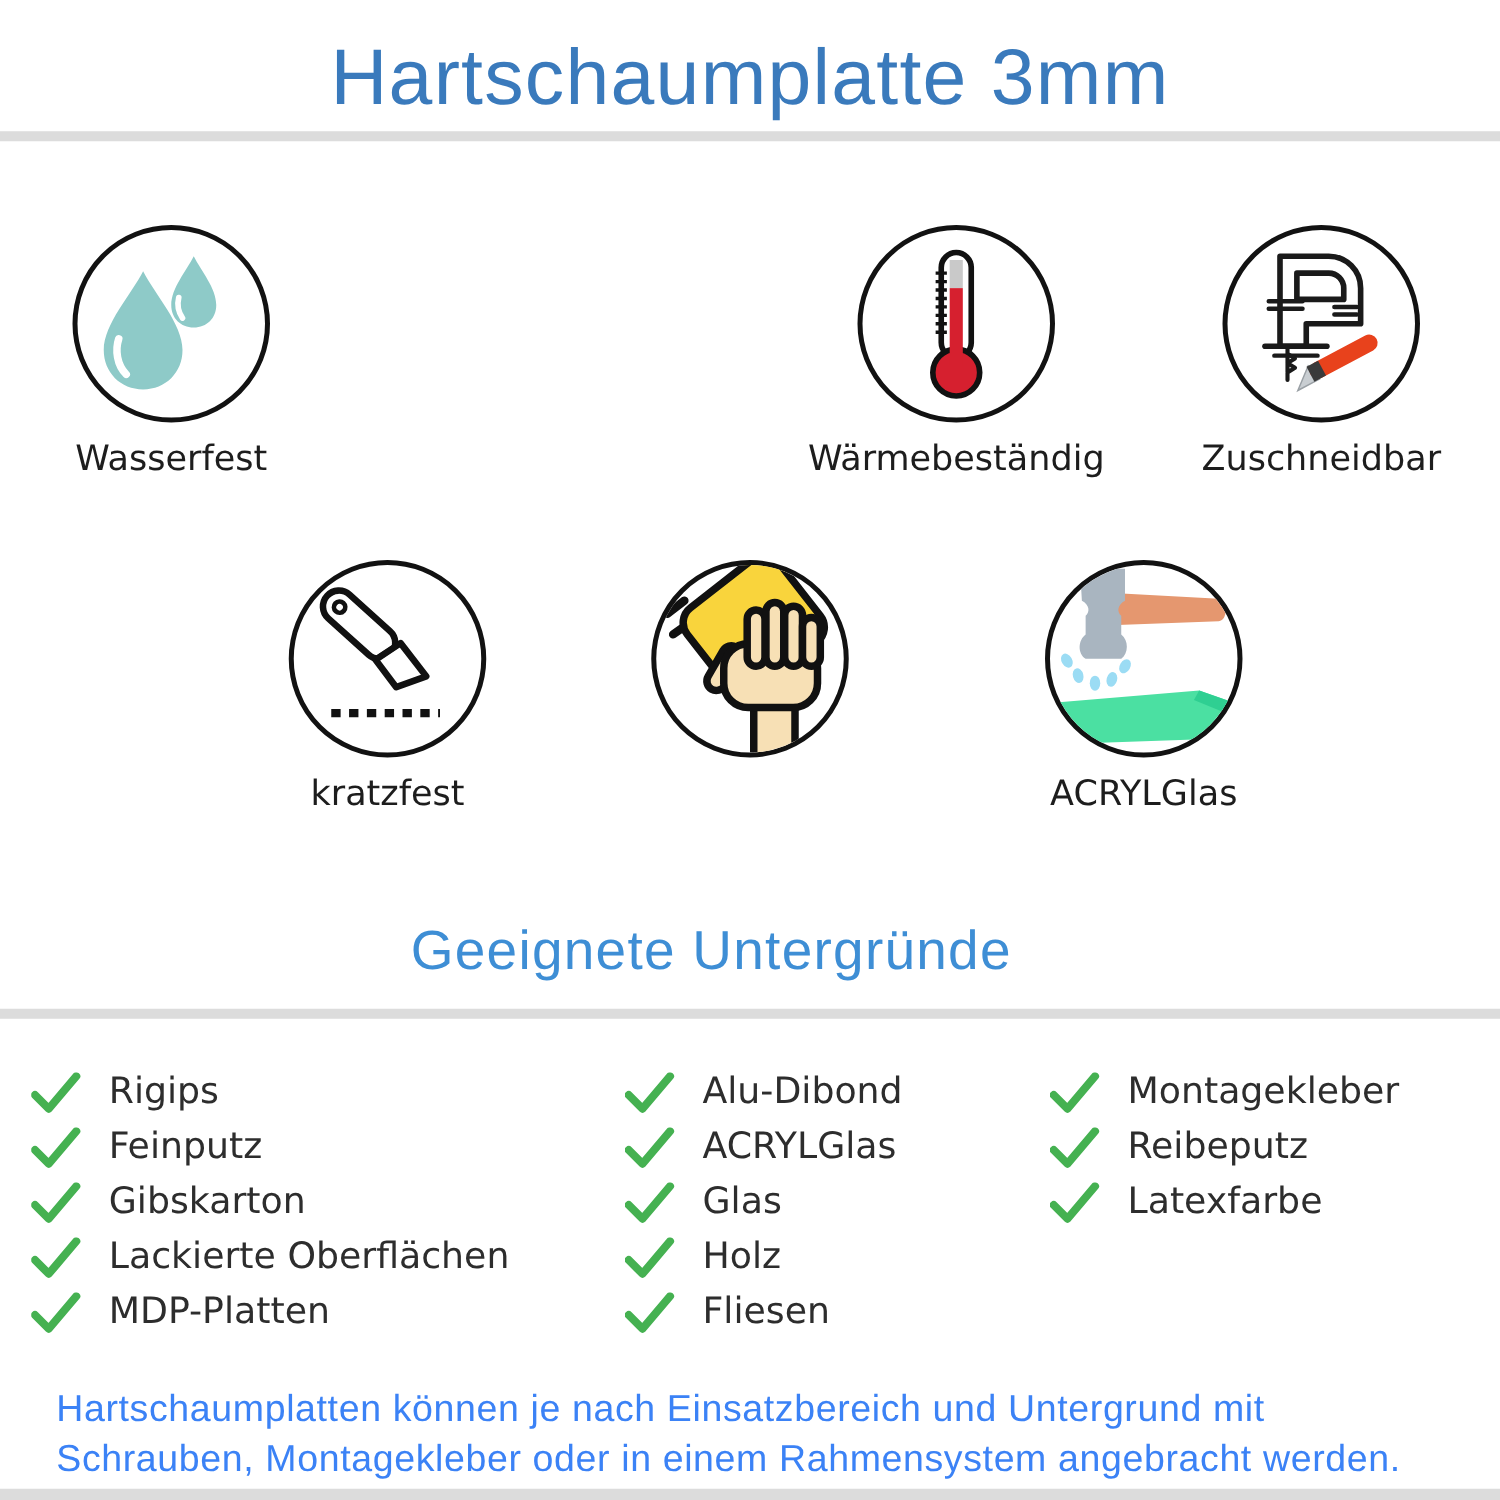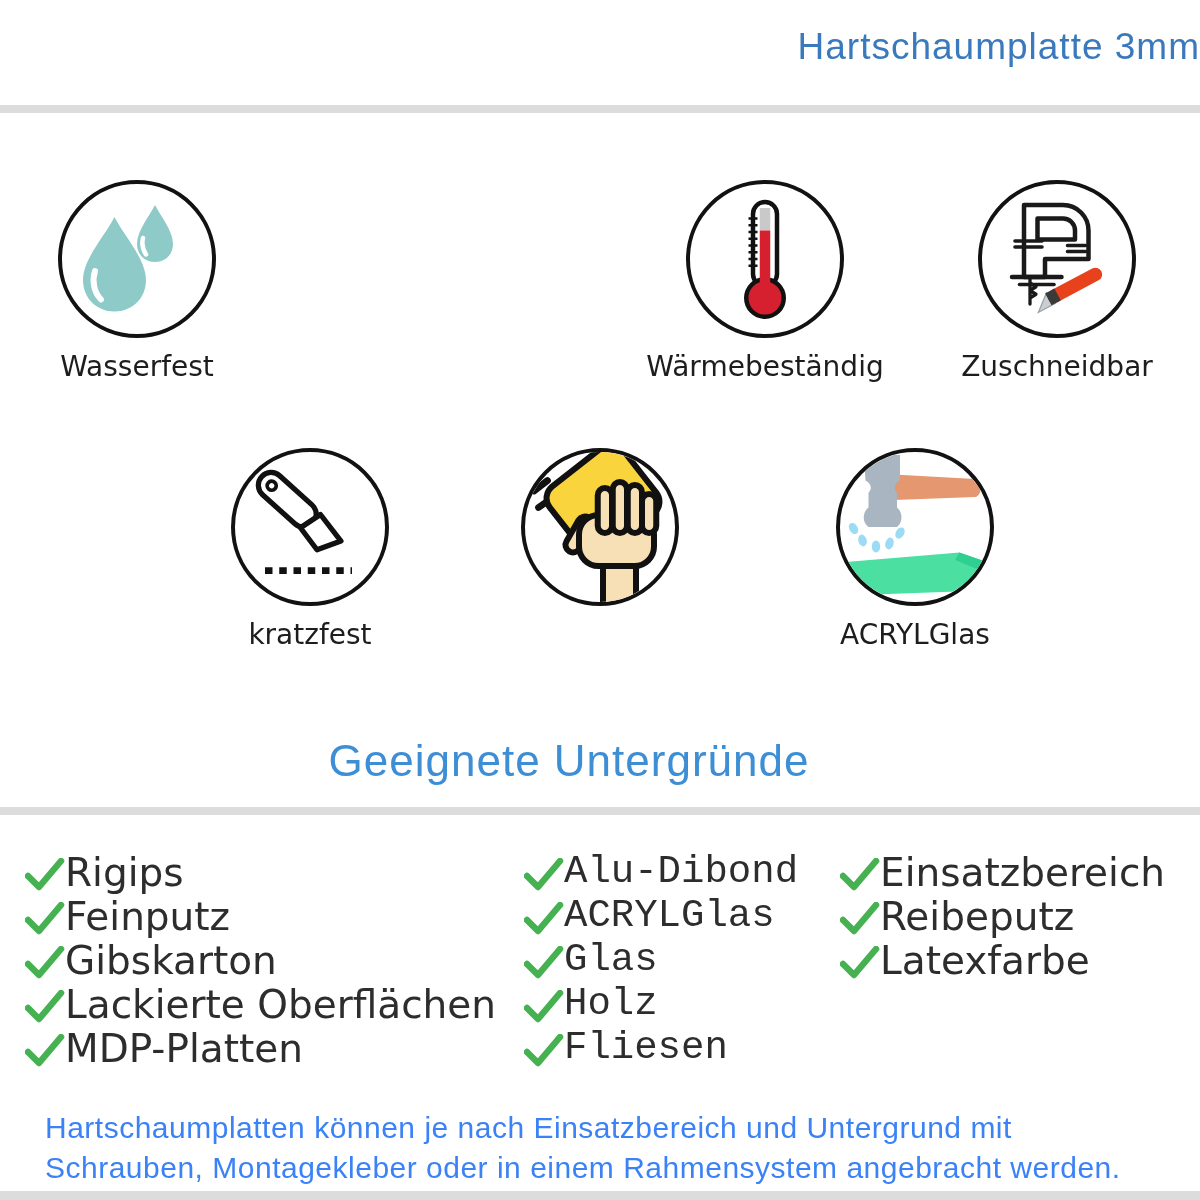--- a/index.html
+++ b/index.html
@@ -1,39 +1,39 @@
 <!DOCTYPE html>
 <html><head>
 <meta charset="utf-8">
 <style>
   html,body{margin:0;padding:0;background:#fff;}
   .page{position:relative;width:1200px;height:1200px;background:#ffffff;overflow:hidden;
         font-family:"DejaVu Sans",sans-serif;}
-  .main-title{position:absolute;top:26px;left:0;width:1200px;text-align:right;
-        font-family:"Liberation Sans",sans-serif;font-size:37px;font-weight:500;
+  .main-title{position:absolute;top:26px;left:0;width:1200px;text-align:center;
+        font-family:"Liberation Sans",sans-serif;font-size:63px;font-weight:500;
         letter-spacing:1px;color:#3a7abc;}
   .divider{position:absolute;left:0;width:1200px;height:8px;background:#dcdcdc;}
   .divider-1{top:105px;}
   .divider-2{top:807px;}
   .divider-3{top:1191px;height:9px;}
   .feature{position:absolute;width:280px;text-align:center;}
   .circle{width:150px;height:150px;border:4px solid #121212;border-radius:50%;
         margin:0 auto;overflow:hidden;background:#fff;}
   .circle svg{width:100%;height:100%;display:block;}
   .feature-label{margin-top:12px;font-size:28px;color:#1d1d1d;}
   .section-title{position:absolute;top:736px;left:0;width:1138px;text-align:center;
         font-family:"Liberation Sans",sans-serif;font-size:44px;font-weight:500;
         letter-spacing:1px;color:#3e8ed5;}
   .check-col{position:absolute;top:850px;}
   .col-1{left:25px;}
-  .col-2{left:524px;font-family:Liberation Mono, monospace;}
+  .col-2{left:500px;}
   .col-3{left:840px;}
   .check-row{display:flex;align-items:center;height:44px;}
   .check-row svg{width:40px;height:33px;flex:0 0 40px;margin-top:4px;}
-  .check-row span{font-size:39px;color:#2d2d2d;white-space:nowrap;}
+  .check-row span{margin-left:22px;font-size:29px;color:#2d2d2d;white-space:nowrap;}
   .footer-note{position:absolute;left:45px;top:1108px;width:1140px;
         font-family:"Liberation Sans",sans-serif;font-size:30px;letter-spacing:.5px;
         color:#3b82f6;line-height:40px;}
 </style>
 </head>
 <body>
 
 <div class="page">
 
   <div class="main-title">Hartschaumplatte 3mm</div>
@@ -210,21 +210,21 @@
         </svg>
       <span>Fliesen</span>
     </div>
   </div>
 
   <div class="check-col col-3">
     <div class="check-row">
       <svg viewBox="0 0 40 33">
           <path d="M3 18 L14 29 L36 3" fill="none" stroke="#45b151" stroke-width="6.5" stroke-linecap="round" stroke-linejoin="round"></path>
         </svg>
-      <span>Einsatzbereich</span>
+      <span>Montagekleber</span>
     </div>
     <div class="check-row">
       <svg viewBox="0 0 40 33">
           <path d="M3 18 L14 29 L36 3" fill="none" stroke="#45b151" stroke-width="6.5" stroke-linecap="round" stroke-linejoin="round"></path>
         </svg>
       <span>Reibeputz</span>
     </div>
     <div class="check-row">
       <svg viewBox="0 0 40 33">
           <path d="M3 18 L14 29 L36 3" fill="none" stroke="#45b151" stroke-width="6.5" stroke-linecap="round" stroke-linejoin="round"></path>

